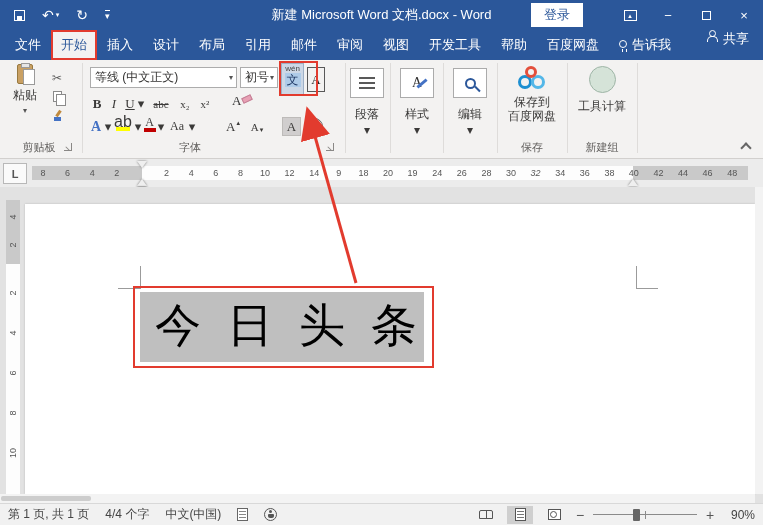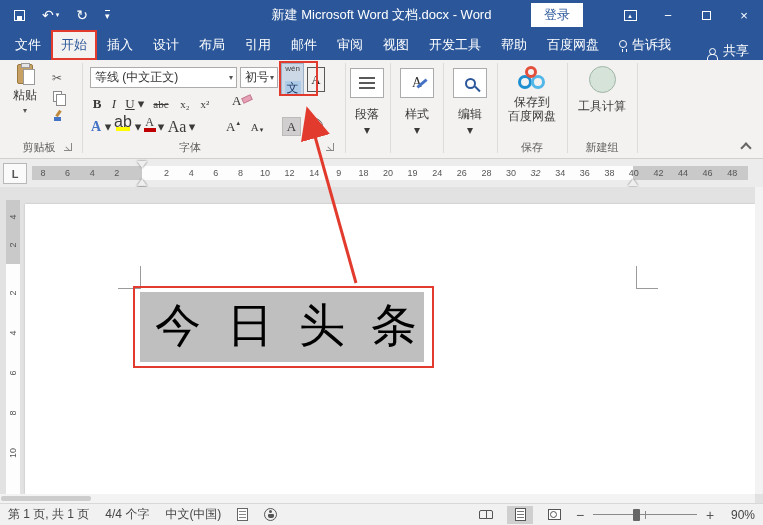--- a/index.html
+++ b/index.html
@@ -23,21 +23,21 @@
 
 .tabrow{position:absolute;left:0;top:30px;right:0;height:30px;background:#2b579a;display:flex;align-items:stretch;color:#fff;font-size:13px}
 .tabstrip{display:flex;padding-left:5px}
 .tab{padding:0 10px;line-height:30px;white-space:nowrap}
 .tab.active{background:#f3f2f1;color:#2b579a}
 .tab.annotated{outline:2px solid #e23b2e;outline-offset:-2px}
 .tellme{display:flex;align-items:center;gap:5px;padding:0 10px}
 .bulb{width:8px;height:8px;border:1px solid #fff;border-radius:50%;position:relative;margin-top:-3px}
 .bulb::after{content:"";position:absolute;left:2px;top:8px;width:3px;height:3px;border-left:1px solid #fff;border-right:1px solid #fff}
 .spacer{flex:1}
-.sharebtn{display:flex;align-items:flex-end;gap:6px;padding:0 14px}
+.sharebtn{display:flex;align-items:flex-start;gap:6px;padding:0 14px}
 .person{width:10px;height:12px;position:relative}
 .person::before{content:"";position:absolute;left:2px;top:0;width:5px;height:5px;border:1px solid #fff;border-radius:50%}
 .person::after{content:"";position:absolute;left:0;top:6px;width:9px;height:5px;border:1px solid #fff;border-bottom:none;border-radius:5px 5px 0 0}
 
 .ribbon{position:absolute;left:0;top:60px;right:0;height:99px;background:#f3f2f1;border-bottom:1px solid #d2d0ce}
 .rb{position:absolute}
 .vsep{position:absolute;top:3px;height:90px;width:1px;background:#dedcda}
 .pastebtn{display:flex;flex-direction:column;align-items:center;gap:3px;width:38px;color:#3b3a39}
 .clip{width:16px;height:20px;background:#c9a063;border:1px solid #98793f;border-radius:2px;position:relative}
 .clip::before{content:"";position:absolute;left:3px;top:-2px;width:7px;height:3px;background:#e6e6e6;border:1px solid #999}
@@ -47,21 +47,21 @@
 .ic-copy{width:9px;height:11px;border:1px solid #8a8a8a;background:#fff;position:relative}
 .ic-copy::after{content:"";position:absolute;left:2px;top:2px;width:8px;height:10px;border:1px solid #8a8a8a;background:#fff}
 .ic-paint{width:11px;height:11px;position:relative}
 .ic-paint::before{content:"";position:absolute;left:5px;top:0;width:3px;height:7px;background:#c08a3e;transform:rotate(35deg)}
 .ic-paint::after{content:"";position:absolute;left:2px;top:7px;width:7px;height:4px;background:#4472c4}
 .glabel{position:absolute;font-size:11px;color:#605e5c;text-align:center}
 .launcher{position:absolute;width:8px;height:8px;border-right:1px solid #8a8886;border-bottom:1px solid #8a8886}
 .launcher::before{content:"";position:absolute;right:1px;bottom:1px;width:5px;height:1px;background:#8a8886;transform:rotate(45deg)}
 .combo{position:absolute;background:#fff;border:1px solid #acacac;display:flex;align-items:center;padding:0 4px;font-size:12px;color:#323130;height:21px}
 .combo .dd{position:absolute;right:3px}
-.wenbtn{position:absolute;background:#cdd8e6;border:1px solid #9eb0c6;display:flex;flex-direction:column;align-items:center;justify-content:space-between}
+.wenbtn{position:absolute;background:#cdd8e6;border:1px solid #9eb0c6;display:flex;flex-direction:column;align-items:center;justify-content:flex-start}
 .wenbtn .py{font-size:8px;color:#444;line-height:9px}
 .wenbtn .hanzi{font-size:12px;line-height:14px;background:#aecbe8;color:#1f3864;width:16px;text-align:center}
 .cbord{position:absolute;border:1px solid #585858;font-family:"Liberation Serif",serif;font-size:13px;display:flex;align-items:center;justify-content:center;color:#222}
 .fbtn{position:absolute;height:19px;display:flex;align-items:center;justify-content:center;color:#3b3a39;font-family:"Liberation Serif",serif;font-size:13px}
 .fbtn .b{font-weight:bold}
 .fbtn .i{font-style:italic}
 .fbtn .u{text-decoration:underline}
 .strike{text-decoration:line-through;font-size:11px}
 .small{font-size:11px}
 .fx{color:#4472c4;font-weight:bold;font-size:14px;font-family:"Liberation Serif",serif}
@@ -283,21 +283,21 @@
     <span class="fbtn dd" style="left:134px;top:57px;width:8px">
         <span>▾</span>
       </span>
     <span class="fbtn stack" style="left:142px;top:57px;width:15px">
       <span class="a11">A</span>
       <span class="bar" style="background:#c00000;width:12px"></span>
     </span>
     <span class="fbtn dd" style="left:157px;top:57px;width:8px">
         <span>▾</span>
       </span>
-    <span class="fbtn" style="left:166px;top:57px;width:22px;font-size:16px">
+    <span class="fbtn" style="left:166px;top:57px;width:22px;font-size:12px">
         <span>Aa</span>
       </span>
     <span class="fbtn dd" style="left:188px;top:57px;width:8px">
         <span>▾</span>
       </span>
     <span class="fbtn" style="left:222px;top:57px;width:22px">
         <span>A</span>
         <i class="supi">▴</i>
       </span>
     <span class="fbtn" style="left:246px;top:57px;width:22px;font-size:11px">

